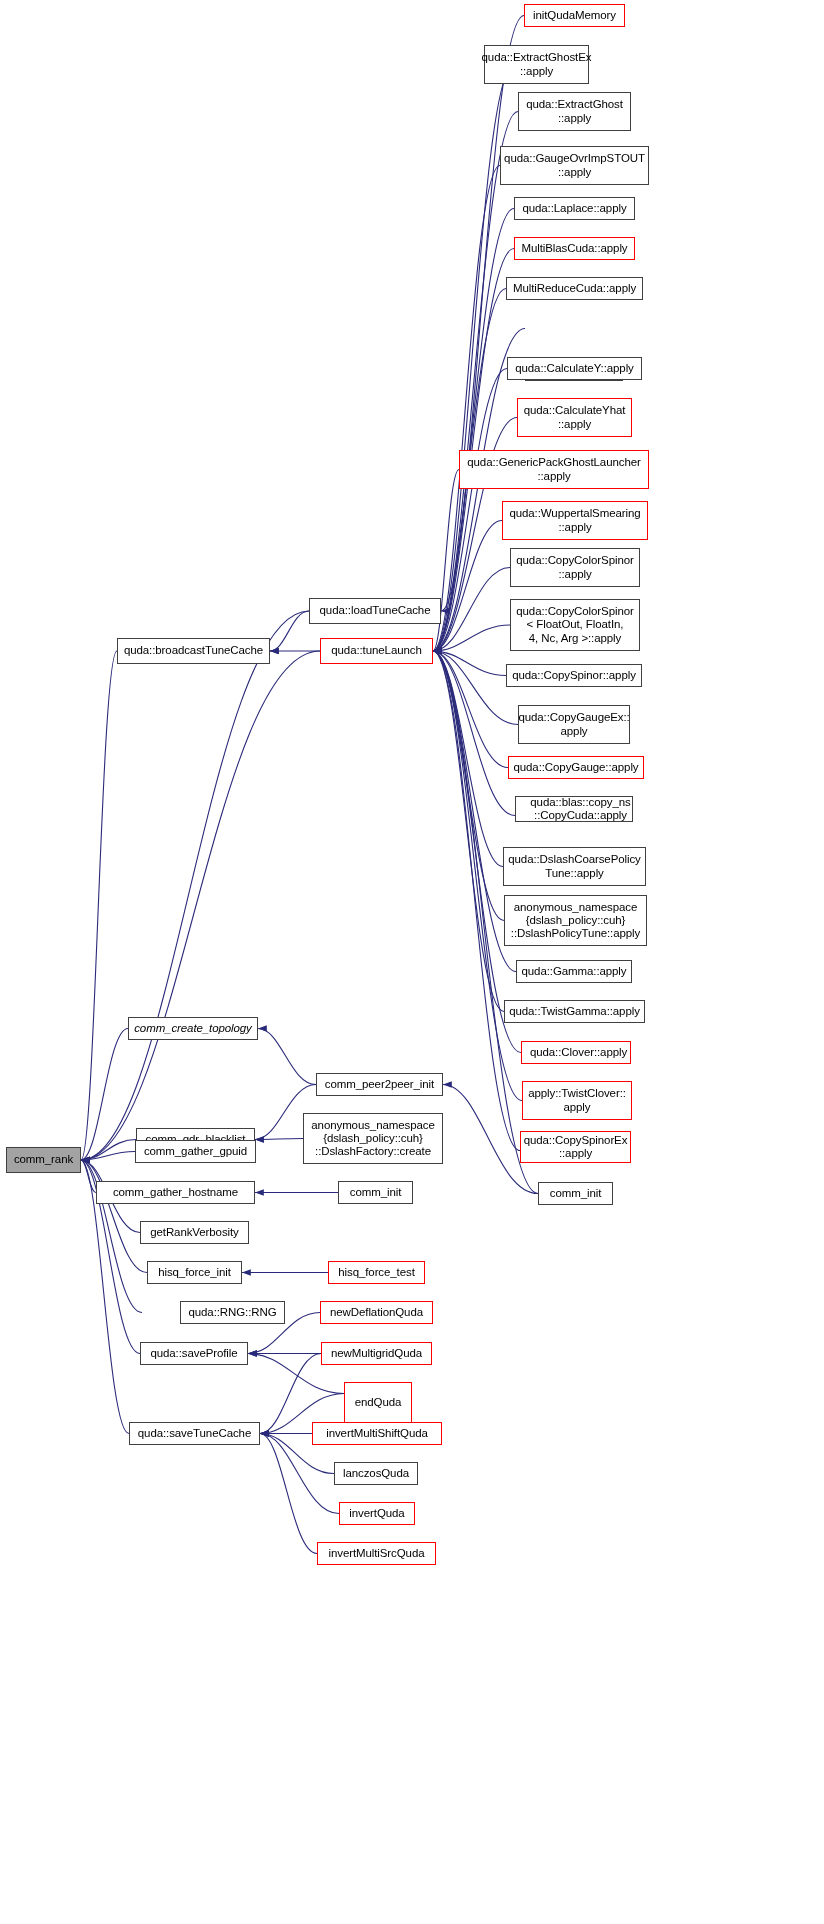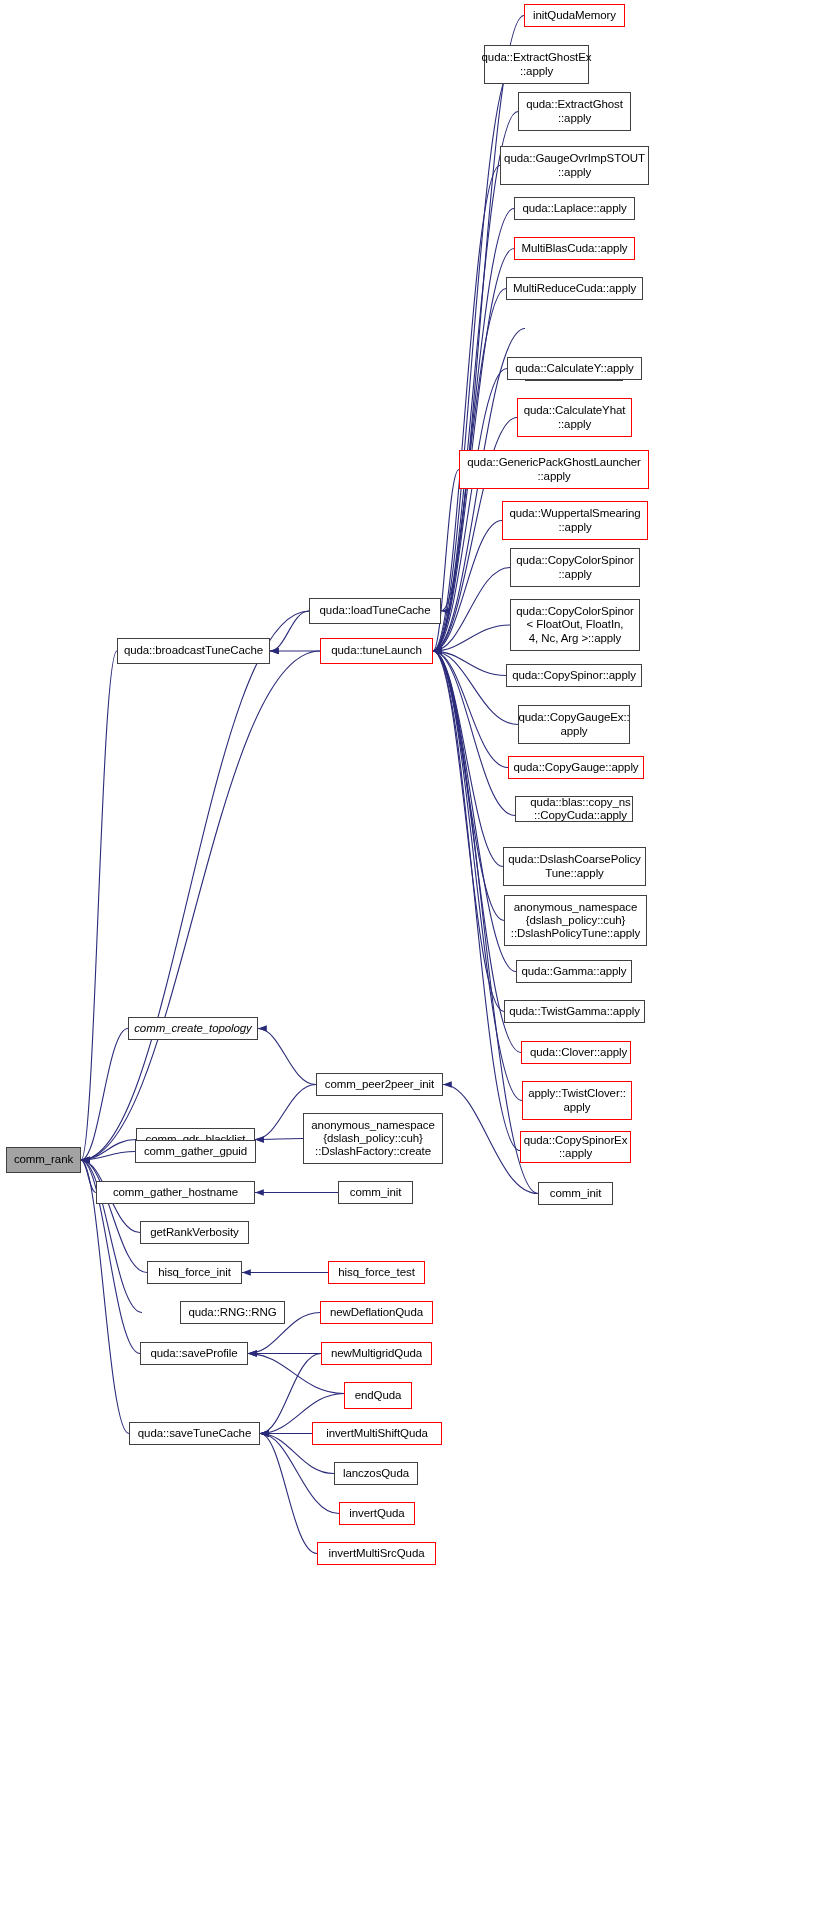--- a/index.html
+++ b/index.html
@@ -173,20 +173,20 @@
       <div class="node" style="left: 135px; top: 1140px; width: 121px; height: 23px;">comm_gather_gpuid</div>
       <div class="node" style="left: 96px; top: 1181px; width: 159px; height: 23px;">comm_gather_hostname</div>
       <div class="node" style="left: 338px; top: 1181px; width: 75px; height: 23px;">comm_init</div>
       <div class="node" style="left: 140px; top: 1221px; width: 109px; height: 23px;">getRankVerbosity</div>
       <div class="node" style="left: 147px; top: 1261px; width: 95px; height: 23px;">hisq_force_init</div>
       <div class="node red" style="left: 328px; top: 1261px; width: 97px; height: 23px;">hisq_force_test</div>
       <div class="node" style="left: 142px; top: 1301px; width: 105px; height: 23px; margin-left: 38px;">quda::RNG::RNG</div>
       <div class="node red" style="left: 320px; top: 1301px; width: 113px; height: 23px;">newDeflationQuda</div>
       <div class="node" style="left: 140px; top: 1342px; width: 108px; height: 23px;">quda::saveProfile</div>
       <div class="node red" style="left: 321px; top: 1342px; width: 111px; height: 23px;">newMultigridQuda</div>
-      <div class="node red" style="left: 344px; top: 1382px; width: 68px; height: 27px;">endQuda</div>
+      <div class="node red" style="left: 344px; top: 1382px; width: 68px; height: 41px;">endQuda</div>
       <div class="node" style="left: 129px; top: 1422px; width: 131px; height: 23px;">quda::saveTuneCache</div>
       <div class="node red" style="left: 312px; top: 1422px; width: 130px; height: 23px;">invertMultiShiftQuda</div>
       <div class="node" style="left: 334px; top: 1462px; width: 84px; height: 23px;">lanczosQuda</div>
       <div class="node red" style="left: 339px; top: 1502px; width: 76px; height: 23px;">invertQuda</div>
       <div class="node red" style="left: 317px; top: 1542px; width: 119px; height: 23px;">invertMultiSrcQuda</div>
     </div>
 </div>
 
 </body></html>

